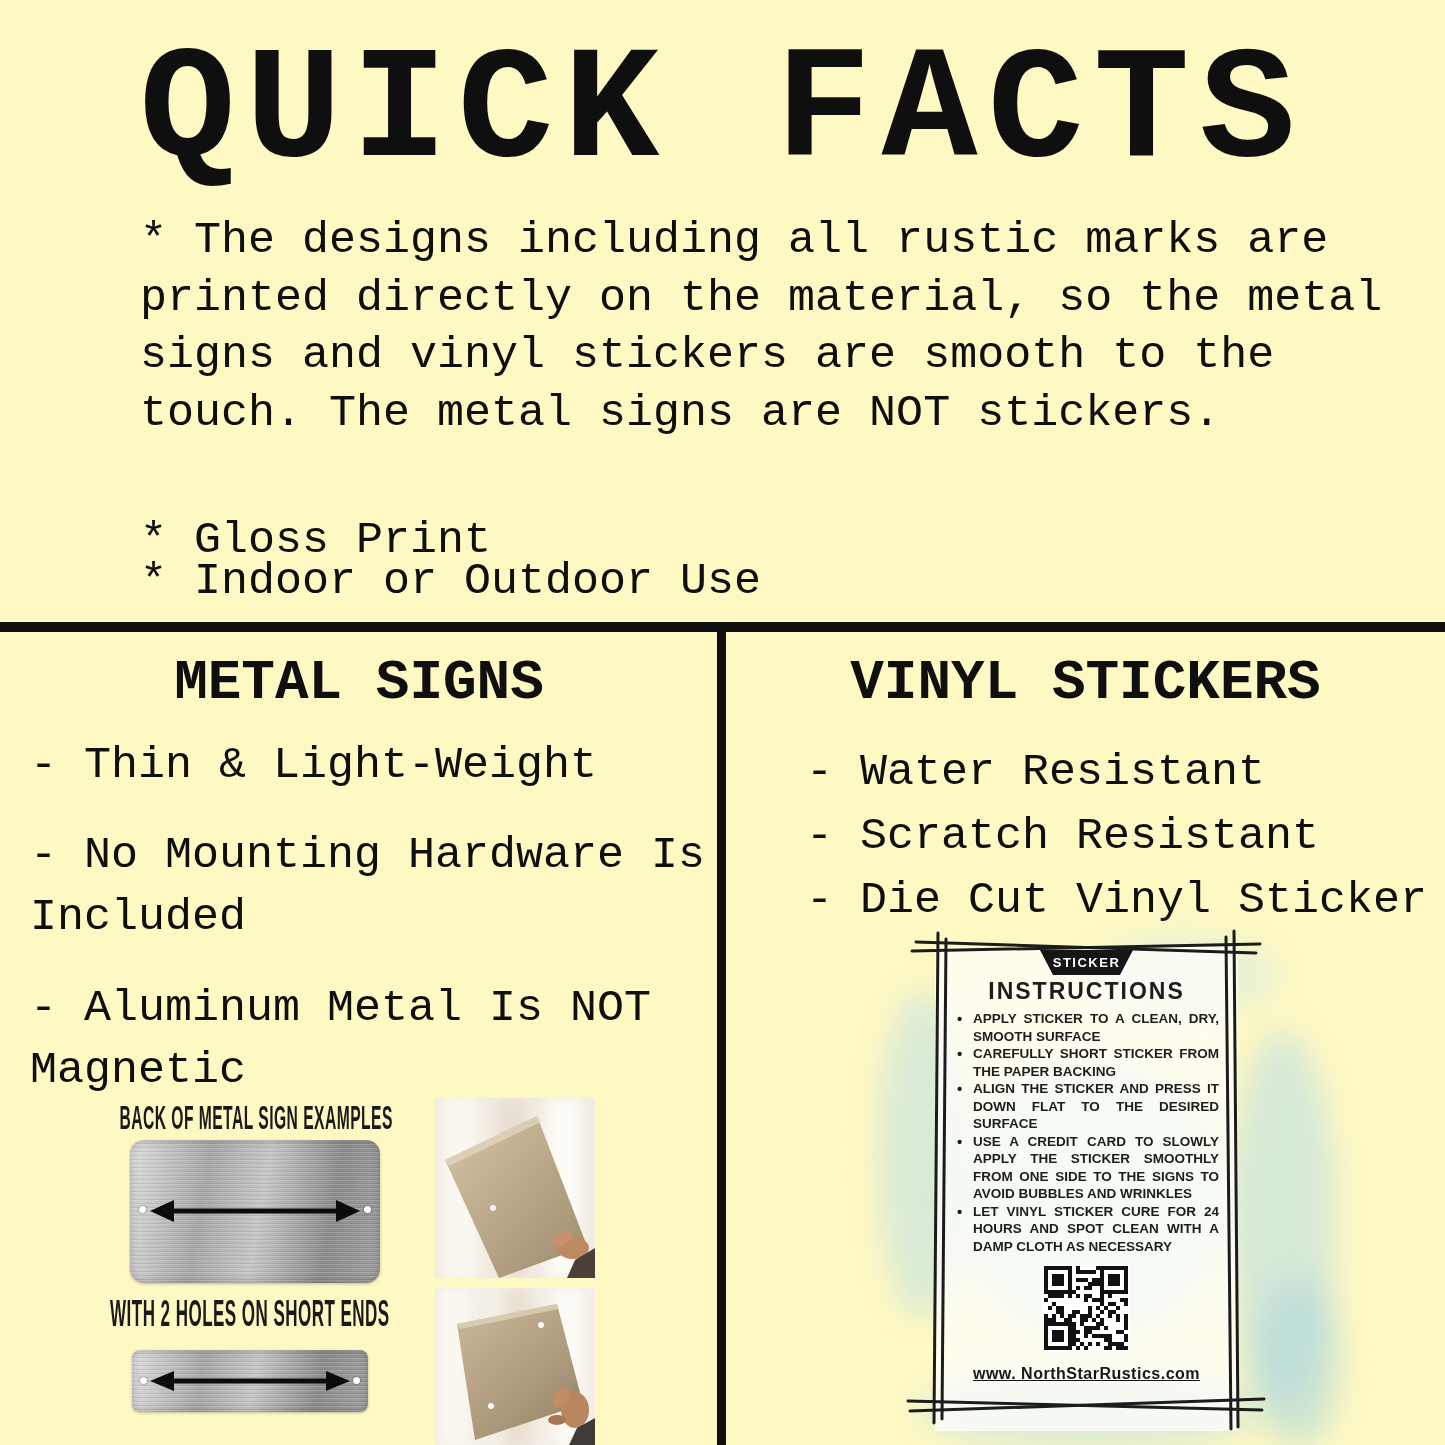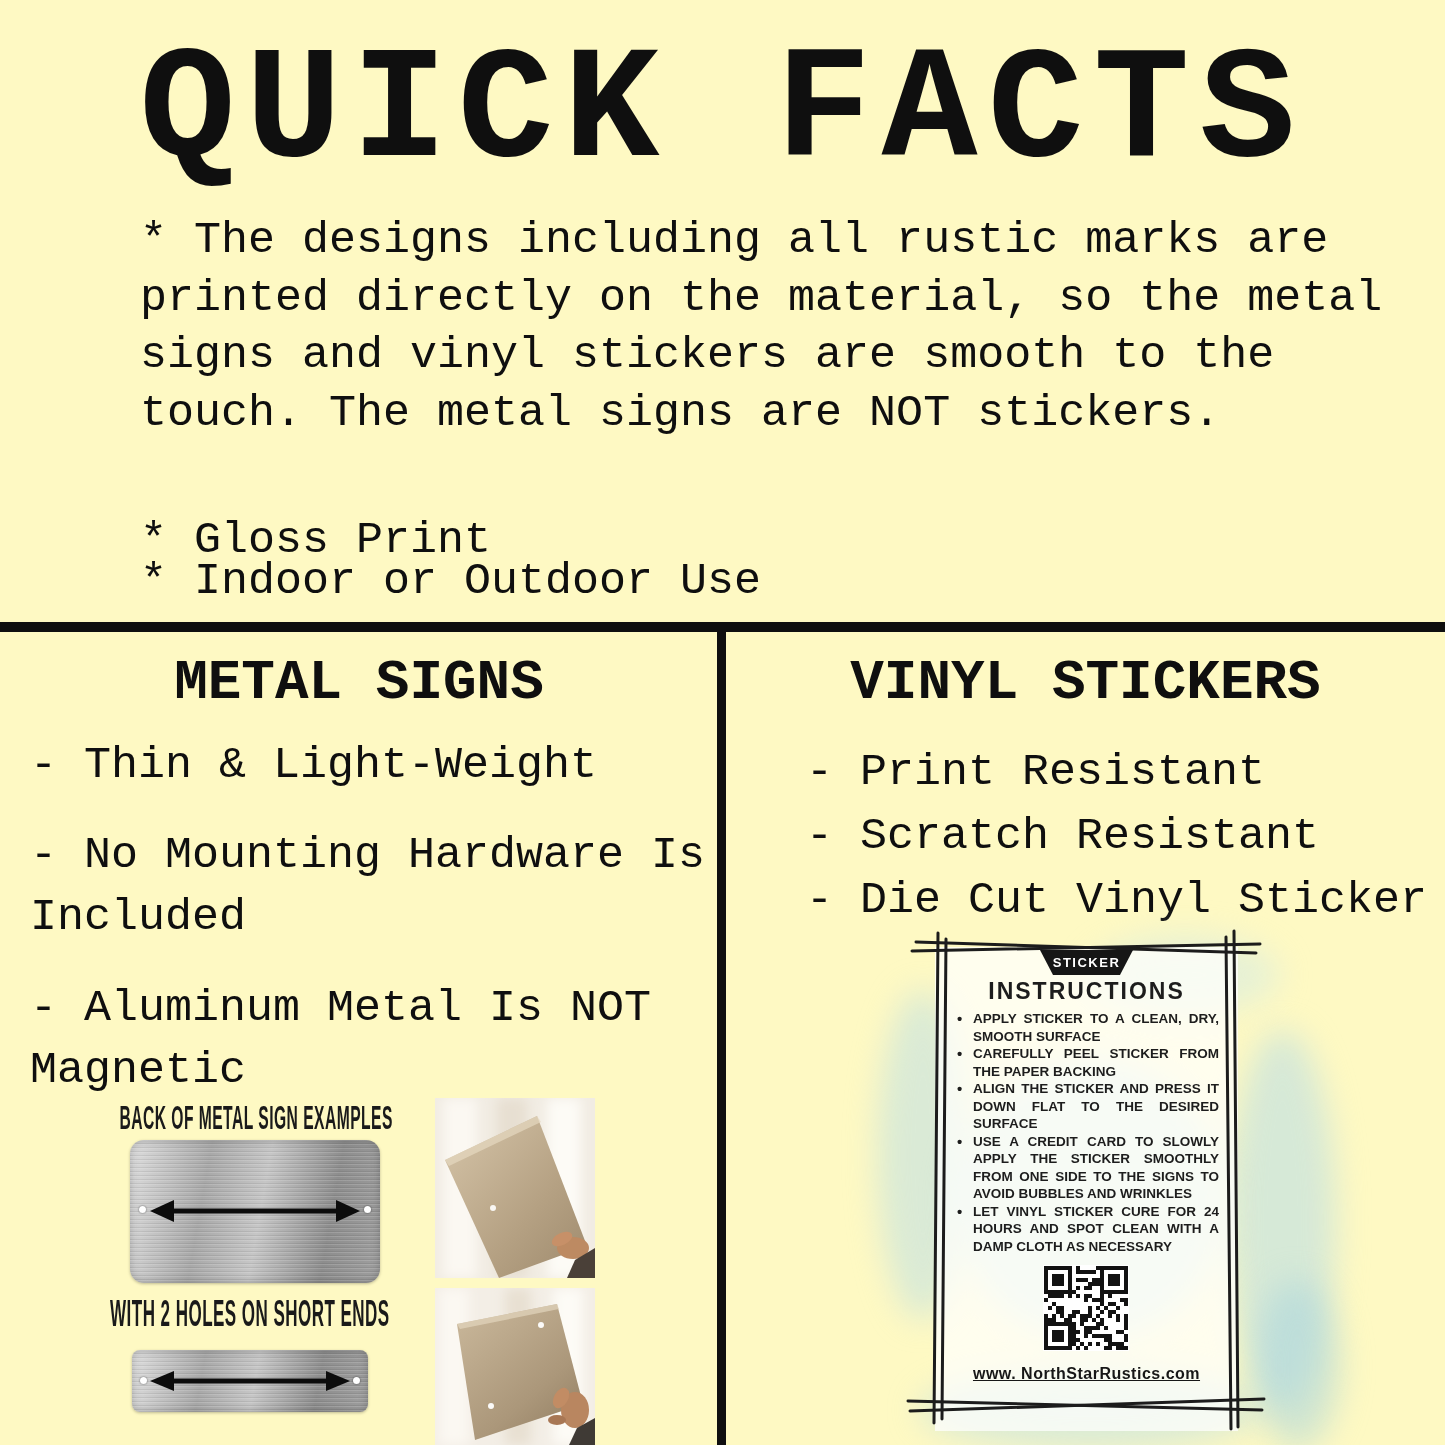--- a/index.html
+++ b/index.html
@@ -169,21 +169,21 @@
       <circle cx="106" cy="37" r="3" fill="#ffffff" opacity="0.95"></circle>
       <circle cx="56" cy="118" r="3" fill="#ffffff" opacity="0.95"></circle>
       <ellipse cx="140" cy="122" rx="14" ry="18" fill="#b98660"></ellipse>
       <ellipse cx="126" cy="110" rx="7" ry="11" fill="#c28c64" transform="rotate(30 126 110)"></ellipse>
       <ellipse cx="122" cy="132" rx="9" ry="5" fill="#a87754"></ellipse>
       <polygon points="142,140 160,130 160,157 134,157" fill="#3f3a35"></polygon>
     </svg>
   </div>
 
   <div class="col-head head-right">VINYL STICKERS</div>
-  <div class="vbullet" style="top:742px;">- Print Resistant</div>
+  <div class="vbullet" style="top:742px;">- Water Resistant</div>
   <div class="vbullet" style="top:806px;">- Scratch Resistant</div>
   <div class="vbullet" style="top:870px;">- Die Cut Vinyl Sticker</div>
 
   <div class="blob" style="left:878px;top:990px;width:90px;height:330px;background:rgba(187,222,229,.55);"></div>
   <div class="blob" style="left:1230px;top:1030px;width:105px;height:380px;background:rgba(187,222,229,.6);"></div>
   <div class="blob" style="left:920px;top:1370px;width:340px;height:80px;background:rgba(187,222,229,.55);"></div>
   <div class="blob" style="left:1255px;top:1280px;width:85px;height:170px;background:rgba(166,212,221,.5);"></div>
   <div class="blob" style="left:955px;top:1060px;width:270px;height:280px;background:rgba(205,232,236,.6);"></div>
   <div class="blob" style="left:1090px;top:935px;width:190px;height:80px;background:rgba(205,232,236,.45);"></div>
 
@@ -203,21 +203,21 @@
     </svg>
     <div class="card-tab">
         <span>STICKER</span>
       </div>
     <div class="card-head">INSTRUCTIONS</div>
     <ul class="steps">
       <li>
           <span>APPLY STICKER TO A CLEAN, DRY, SMOOTH SURFACE</span>
         </li>
       <li>
-          <span>CAREFULLY PEEL STICKER FROM THE PAPER BACKING</span>
+          <span>CAREFULLY SHORT STICKER FROM THE PAPER BACKING</span>
         </li>
       <li>
           <span>ALIGN THE STICKER AND PRESS IT DOWN FLAT TO THE DESIRED SURFACE</span>
         </li>
       <li>
           <span>USE A CREDIT CARD TO SLOWLY APPLY THE STICKER SMOOTHLY FROM ONE SIDE TO THE SIGNS TO AVOID BUBBLES AND WRINKLES</span>
         </li>
       <li>
           <span>LET VINYL STICKER CURE FOR 24 HOURS AND SPOT CLEAN WITH A DAMP CLOTH AS NECESSARY</span>
         </li>

